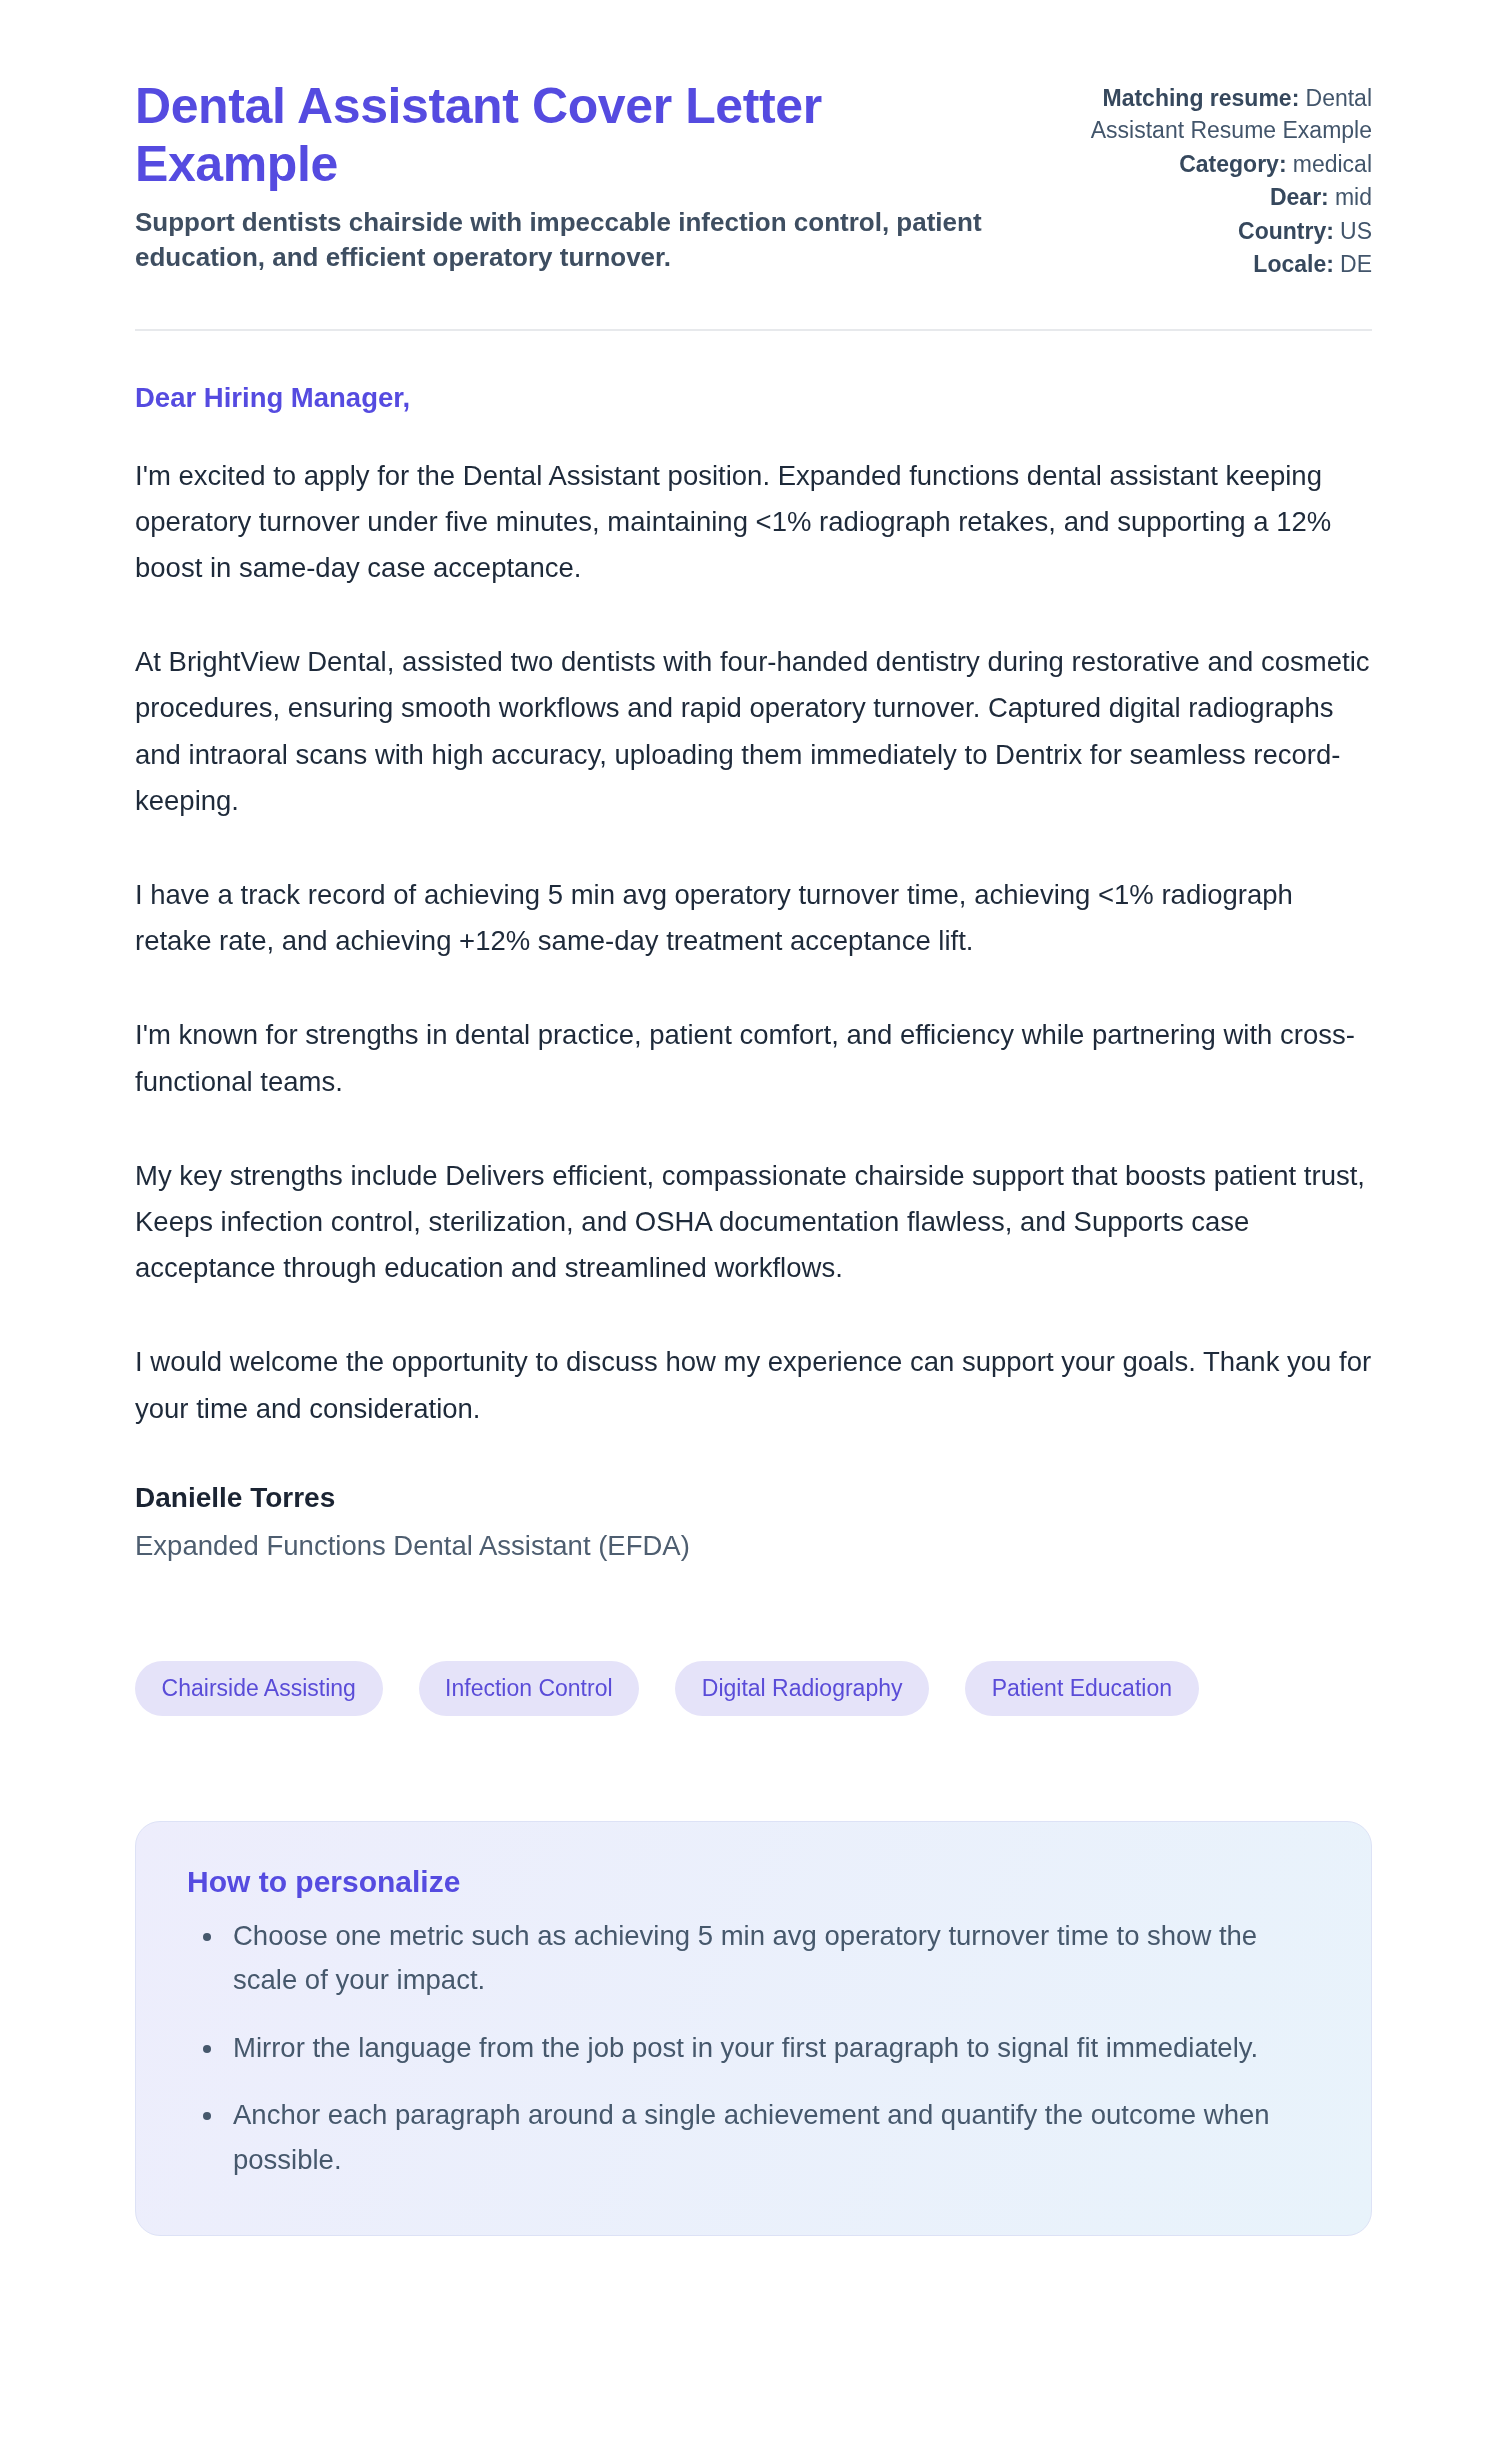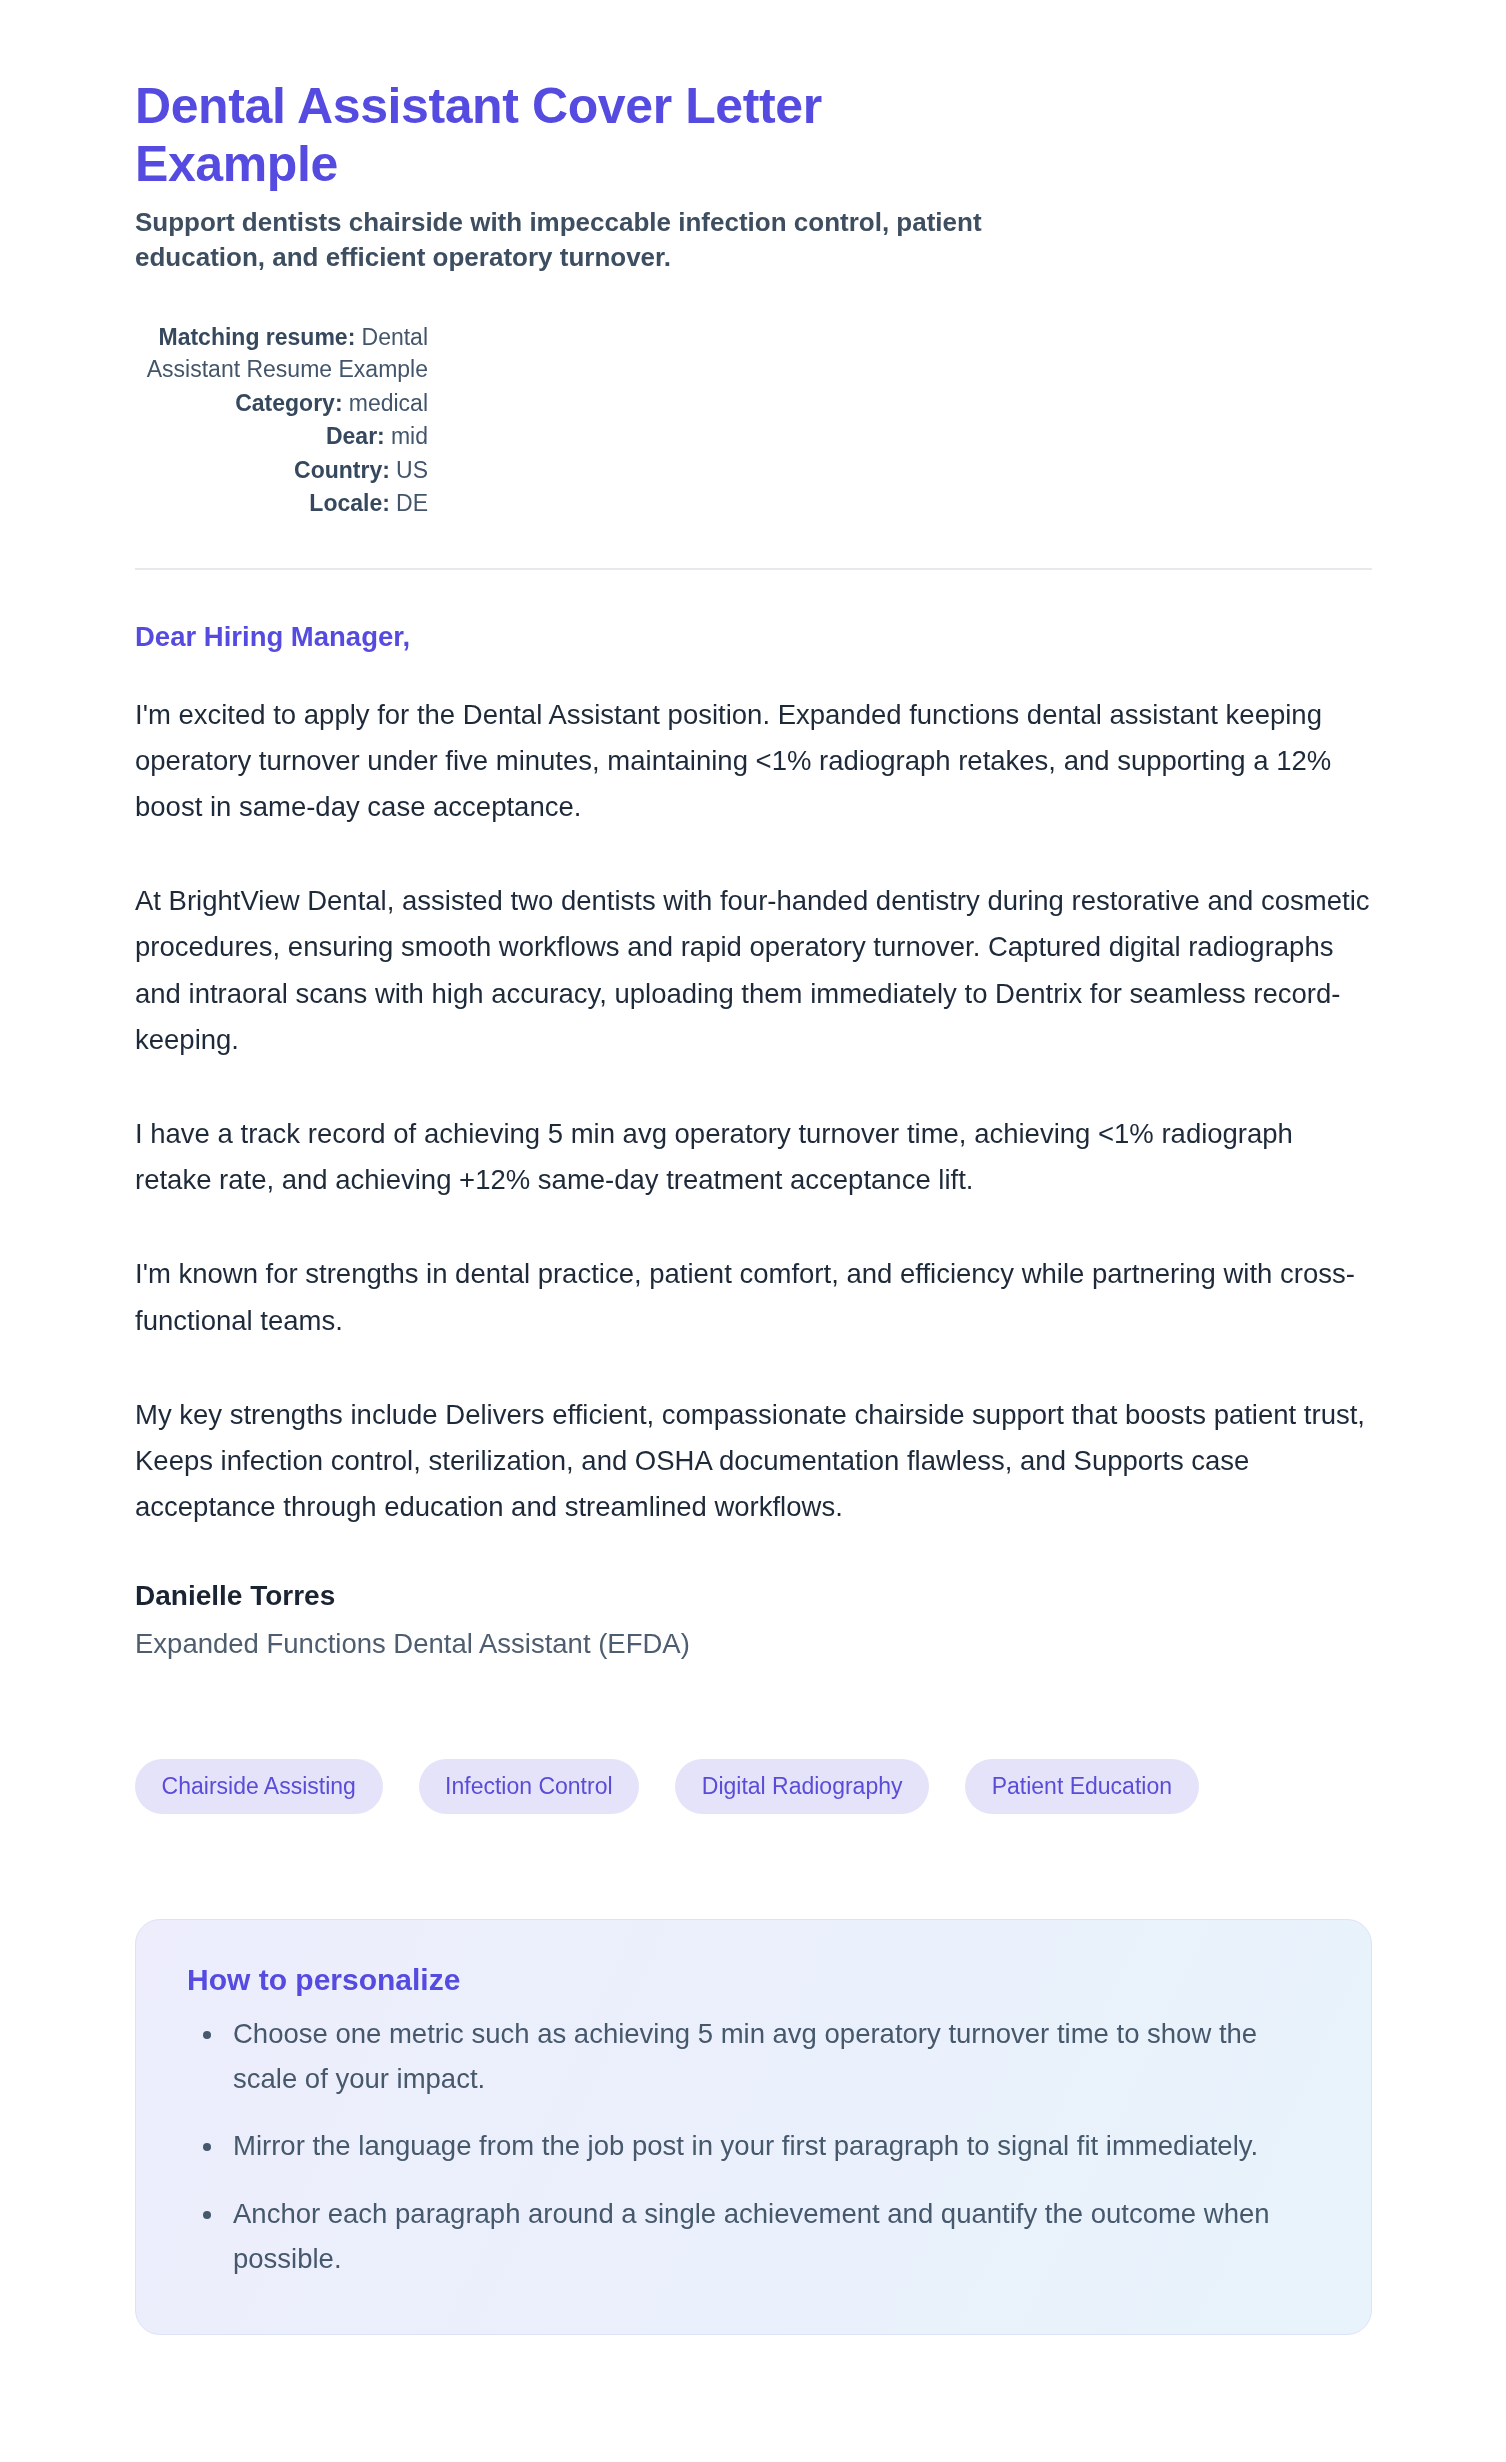--- a/index.html
+++ b/index.html
@@ -24,21 +24,20 @@
   }
   .page{
     padding:78px 135px 98px 135px;
   }
   
   .header{
     display:flex;
     justify-content:space-between;
     align-items:flex-start;
     gap:43px;
-    flex-direction:column;
   }
   .header-left{flex:1 1 auto;min-width:0;}
   h1.title{
     margin:0;
     font-size:50px;
     line-height:1.15;
     font-weight:700;
     letter-spacing:-0.4px;
     color:var(--accent);
     max-width:886px;
@@ -176,20 +175,21 @@
         <p>I'm excited to apply for the Dental Assistant position. Expanded functions dental assistant keeping operatory turnover under five minutes, maintaining &lt;1% radiograph retakes, and supporting a 12% boost in same-day case acceptance.</p>
 
         <p>At BrightView Dental, assisted two dentists with four-handed dentistry during restorative and cosmetic procedures, ensuring smooth workflows and rapid operatory turnover. Captured digital radiographs and intraoral scans with high accuracy, uploading them immediately to Dentrix for seamless record-keeping.</p>
 
         <p>I have a track record of achieving 5 min avg operatory turnover time, achieving &lt;1% radiograph retake rate, and achieving +12% same-day treatment acceptance lift.</p>
 
         <p>I'm known for strengths in dental practice, patient comfort, and efficiency while partnering with cross-functional teams.</p>
 
         <p>My key strengths include Delivers efficient, compassionate chairside support that boosts patient trust, Keeps infection control, sterilization, and OSHA documentation flawless, and Supports case acceptance through education and streamlined workflows.</p>
 
+        <p>I would welcome the opportunity to discuss how my experience can support your goals. Thank you for your time and consideration.</p>
       </div>
 
     <div class="signature">
       <p class="sig-name">Danielle Torres</p>
       <p class="sig-role">Expanded Functions Dental Assistant (EFDA)</p>
     </div>
   </section>
 
   <div class="tags">
 

